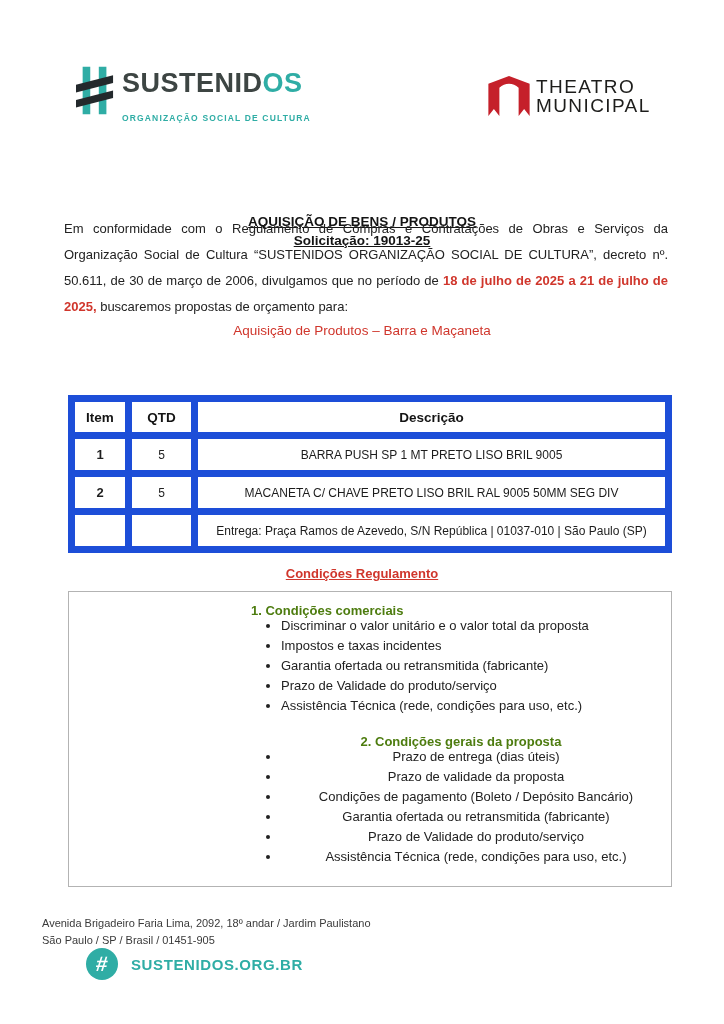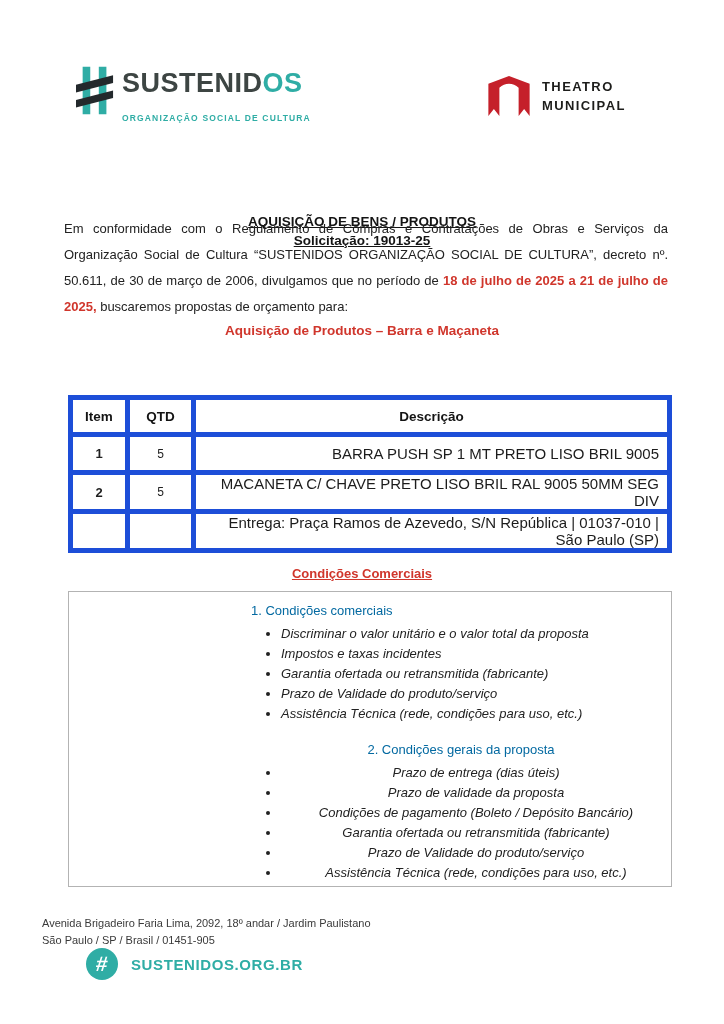--- a/index.html
+++ b/index.html
@@ -15,60 +15,60 @@
   }
 
   
   .logo-sus { position: absolute; left: 76px; top: 64px; display: flex; align-items: flex-start; }
   .logo-sus .sus-text { margin-left: 8px; padding-top: 6px; }
   .sus-name { font-size: 27px; font-weight: bold; color: #3d4543; letter-spacing: 0.5px; line-height: 1; }
   .sus-name .accent { color: #2fada5; }
   .sus-sub { font-size: 8.5px; font-weight: bold; color: #2fada5; letter-spacing: 1.15px; margin-top: 16px; }
 
   .logo-thea { position: absolute; left: 487px; top: 72px; display: flex; align-items: center; }
-  .thea-text { margin-left: 11px; font-size: 13px; font-weight: bold; color: #1d1d1b; letter-spacing: 1.4px; line-height: 19px; }
+  .thea-text { margin-left: 5px; font-size: 19px; font-weight: normal; color: #1d1d1b; letter-spacing: 1.4px; line-height: 19px; }
 
   
   .doc-title { position: absolute; top: 164px; left: 0; width: 100%; text-align: center;
                font-size: 13.5px; font-weight: bold; color: #141414; line-height: 19px; margin-top: 48px; }
   .doc-title span { text-decoration: underline; }
 
   
   .intro { position: absolute; left: 64px; top: 216px; width: 604px;
            font-size: 13px; line-height: 26px; text-align: justify; color: #222; }
   .intro .hl { color: #d0362c; font-weight: bold; }
 
   
   .product-heading { position: absolute; top: 323px; left: 0; width: 100%; text-align: center;
-                     color: #d0362c; font-weight: bold; font-size: 13.5px; }
+                     color: #d0362c; font-weight: normal; font-size: 13.5px; }
 
   
   .spec-heading { position: absolute; top: 375px; left: 0; width: 100%; text-align: center;
                   font-weight: bold; font-size: 13px; color: #141414; }
 
   
   .spec-table { position: absolute; left: 68px; top: 395px; width: 604px; border-collapse: collapse; }
-  .spec-table th, .spec-table td { border: 5px solid #1d4ed8; }
+  .spec-table th, .spec-table td { border: 7px solid #1d4ed8; }
   .spec-table th { height: 37px; font-size: 13.5px; font-weight: bold; text-align: center; color: #141414; }
   .spec-table td { height: 38px; vertical-align: middle; }
   .col-item { width: 57px; }
   .col-qtd  { width: 66px; }
   td.cell-item { text-align: center; font-weight: bold; font-size: 13px; }
   td.cell-qtd  { text-align: center; font-size: 12px; color: #222; }
-  td.cell-desc { text-align: right; padding: 0 8px; font-size: 15px; color: #1c1c1c; }
+  td.cell-desc { text-align: center; padding: 0 8px; font-size: 12px; color: #1c1c1c; }
 
   
   .cond-heading { position: absolute; top: 566px; left: 0; width: 100%; text-align: center;
                   color: #d0362c; font-weight: bold; font-size: 13px; text-decoration: underline; }
   .cond-box { position: absolute; left: 68px; top: 591px; width: 604px; height: 296px;
               border: 1px solid #b3b3b3; padding-top: 11px; }
   .cond-section { margin-left: 182px; }
   .cond-section + .cond-section { margin-top: 21px; text-align: center; }
-  .cond-title { font-weight: normal; font-size: 13px; color: #0369a1; }
-  .cond-list { margin: 8px 0 0 0; padding-left: 30px; list-style: disc outside; font-style: italic; }
+  .cond-title { font-weight: bold; font-size: 13px; color: #4d7c0f; }
+  .cond-list { margin: 0 0 0 0; padding-left: 30px; list-style: disc outside; }
   .cond-list li { font-size: 13px; color: #222; line-height: 15px; margin-bottom: 5px; }
 
   
   .footer-address { position: absolute; left: 42px; top: 915px; font-size: 11px; color: #3a3a3a; line-height: 17px; }
   .footer-brand { position: absolute; left: 86px; top: 948px; display: flex; align-items: center; }
   .brand-circle { width: 32px; height: 32px; border-radius: 50%; background: #2fada5; color: #ffffff;
                   display: flex; align-items: center; justify-content: center;
                   font-weight: bold; font-size: 21px; }
   .brand-circle span { display: block; transform: skewX(-6deg); }
   .brand-text { margin-left: 13px; color: #2fada5; font-weight: bold; font-size: 15px; letter-spacing: 0.6px; }
@@ -136,21 +136,21 @@
         <td class="cell-desc">MACANETA C/ CHAVE PRETO LISO BRIL RAL 9005 50MM SEG DIV</td>
       </tr>
       <tr>
         <td class="cell-item"></td>
         <td class="cell-qtd"></td>
         <td class="cell-desc">Entrega: Praça Ramos de Azevedo, S/N República | 01037-010 | São Paulo (SP)</td>
       </tr>
     </tbody>
   </table>
 
-  <div class="cond-heading">Condições Comerciais</div>
+  <div class="cond-heading">Condições Regulamento</div>
 
   <div class="cond-box">
     <div class="cond-section">
       <div class="cond-title">1. Condições comerciais</div>
       <ul class="cond-list">
         <li>Discriminar o valor unitário e o valor total da proposta</li>
         <li>Impostos e taxas incidentes</li>
         <li>Garantia ofertada ou retransmitida (fabricante)</li>
         <li>Prazo de Validade do produto/serviço</li>
         <li>Assistência Técnica (rede, condições para uso, etc.)</li>

